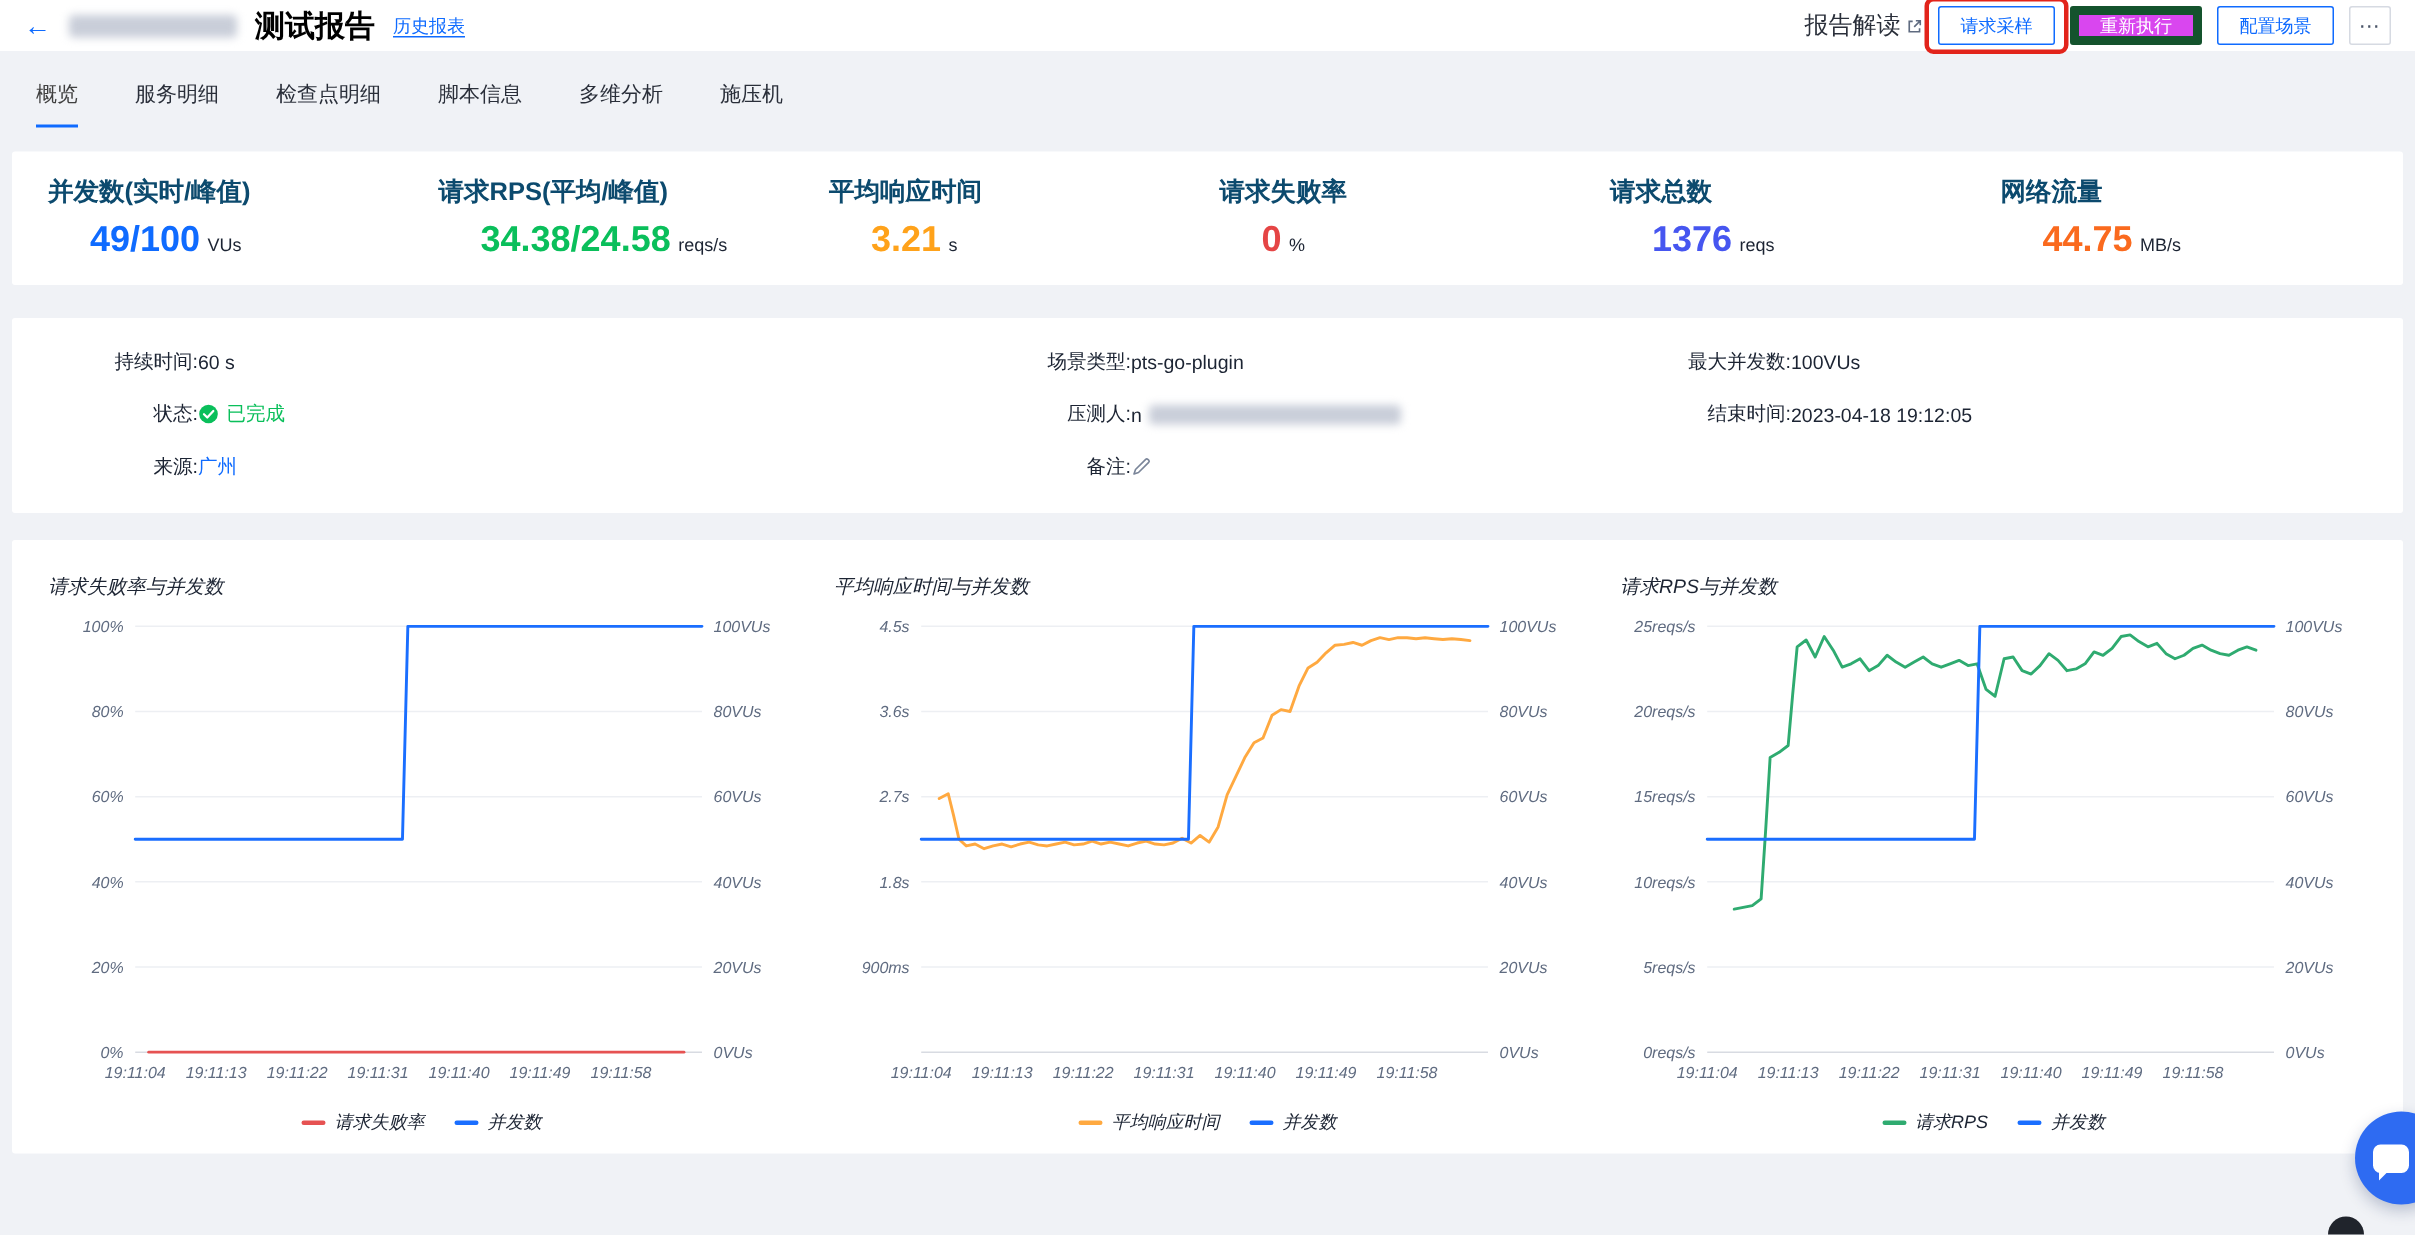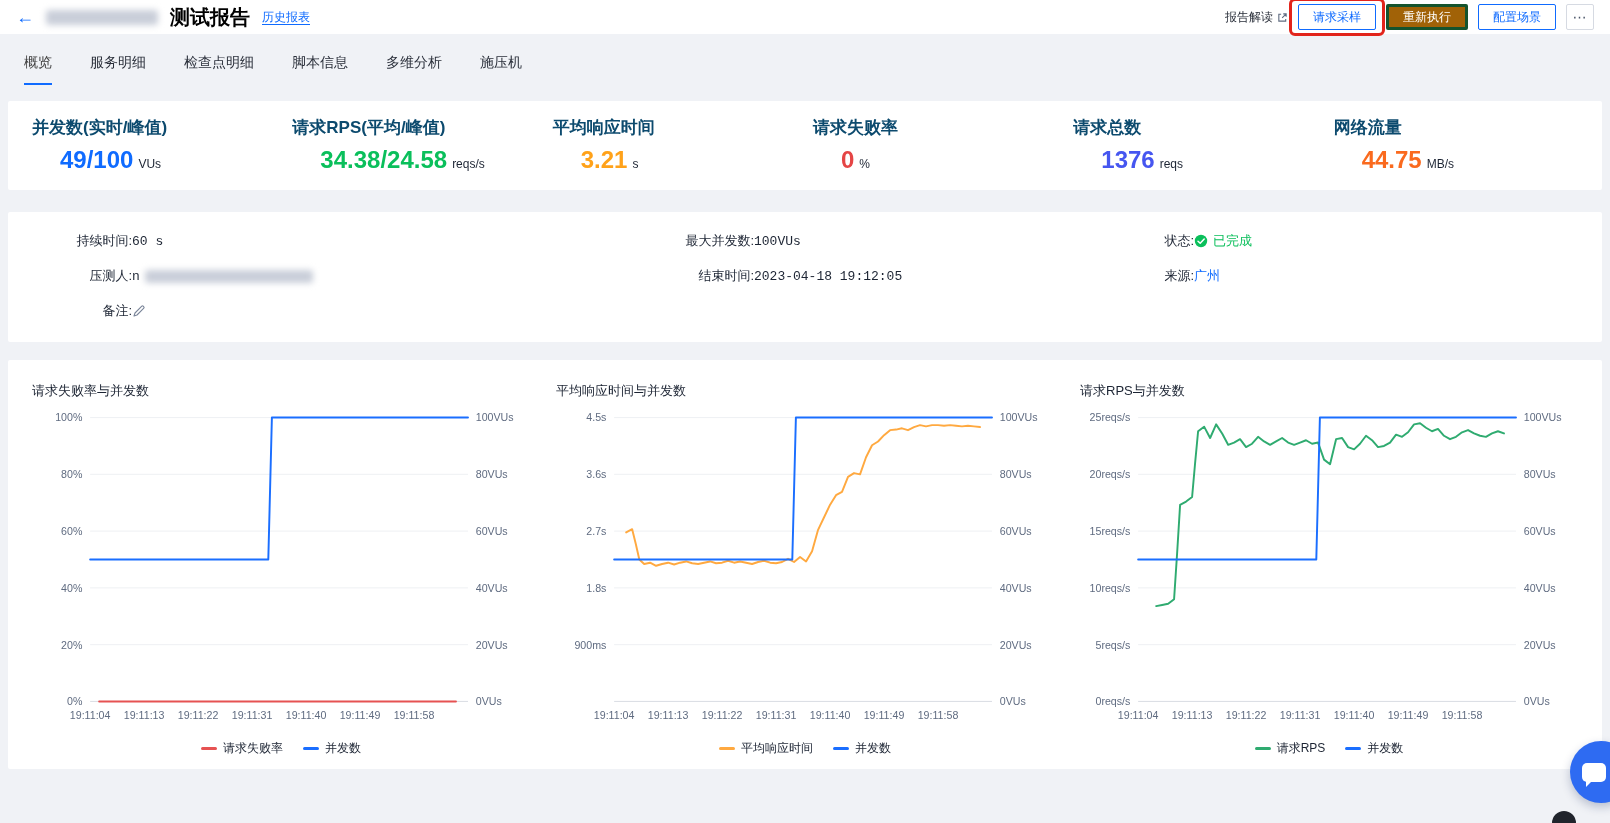--- a/index.html
+++ b/index.html
@@ -16,27 +16,27 @@
     height: 34px; background: #fff; display: flex; align-items: center;
     padding: 0 16px;
   }
   .topbar-left { display: flex; align-items: center; gap: 12px; }
   .back-arrow { color: #0f6bff; font-size: 18px; line-height: 1; cursor: pointer; }
   .blur-block { background: #c9ced9; filter: blur(3px); border-radius: 3px; }
   .blur-title { width: 112px; height: 15px; }
   .page-title { font-size: 20px; font-weight: bold; color: #000; }
   .history-link { font-size: 12px; color: #0f6bff; text-decoration: underline; text-underline-offset: 3px; cursor: pointer; }
   .topbar-right { margin-left: auto; display: flex; align-items: center; gap: 10px; }
-  .report-interpret { font-size: 12px; color: #2a2f3a; display: inline-flex; align-items: center; gap: 4px; cursor: pointer; }
+  .report-interpret { font-size: 16px; color: #2a2f3a; display: inline-flex; align-items: center; gap: 4px; cursor: pointer; }
   .btn {
     height: 26px; padding: 0 14px; font-size: 12px; border-radius: 2px;
     display: inline-flex; align-items: center; justify-content: center; cursor: pointer; white-space: nowrap;
   }
   .btn-outline-blue { background: #fff; border: 1px solid #0f6bff; color: #0f6bff; }
-  .btn-primary { background: #a16207; border: 3px solid #14532d; color: #fff; }
+  .btn-primary { background: #d946ef; border: 6px solid #14532d; color: #fff; }
   .btn-more { width: 28px; padding: 0; background: #fff; border: 1px solid #d6dae2; color: #4a5568; font-size: 14px; letter-spacing: 1px; }
   .sample-wrap { position: relative; display: inline-flex; }
   .red-annotation {
     position: absolute; left: -9px; right: -9px; top: -6px; bottom: -6px;
     border: 3px solid #e2241b; border-radius: 6px; pointer-events: none;
   }
   
   .tabs { display: flex; gap: 38px; padding: 20px 24px 0; }
   .tab { font-size: 14px; color: #2a2f3a; padding-bottom: 11px; cursor: pointer; border-bottom: 2px solid transparent; }
   .tab.active { color: #404040; border-bottom-color: #0f6bff; }
@@ -47,28 +47,28 @@
   .stat { flex: 1; padding-left: 8px; }
   .stat-label { font-size: 17px; font-weight: bold; color: #0c4a6e; }
   .stat-valuerow { margin-top: 7px; margin-left: 28px; }
   .stat-value { font-size: 24px; font-weight: bold; }
   .stat-unit { font-size: 12px; color: #1c2433; margin-left: 5px; }
   
   .info-card { margin-top: 22px; padding: 20px 16px 22px; }
   .info-grid { display: grid; grid-template-columns: 622px 440px 1fr; row-gap: 17px; font-size: 13px; }
   .info-cell { display: flex; align-items: center; padding-left: 8px; }
   .info-label { width: 100px; flex: none; color: #1c2433; text-align: right; }
-  .info-value { color: #1c2433; display: inline-flex; align-items: center; gap: 5px; font-family: Liberation Mono, monospace; }
+  .info-value { color: #1c2433; display: inline-flex; align-items: center; gap: 5px; }
   .link-blue { color: #0f6bff; cursor: pointer; }
   .status-done { color: #0abf5b; }
   .blur-tester { width: 168px; height: 13px; display: inline-block; vertical-align: middle; }
   .edit-pencil { cursor: pointer; display: inline-flex; }
   
   .charts-card { margin-top: 18px; padding: 22px 16px 12px; display: flex; gap: 10px; }
-  .chart { flex: 1; min-width: 0; padding: 0 8px; }
+  .chart { flex: 1; min-width: 0; padding: 0 8px; font-style: italic; }
   .chart-title { font-size: 13px; color: #1c2433; margin-bottom: 4px; }
   .chart-canvas svg { display: block; }
   .chart-legend { display: flex; justify-content: center; gap: 20px; font-size: 12px; color: #1c2433; margin-top: 2px; }
   .legend-item { display: inline-flex; align-items: center; cursor: pointer; }
   .legend-swatch { display: inline-block; width: 16px; height: 3px; border-radius: 2px; margin-right: 6px; }
   
   .fab {
     position: absolute; right: -22px; bottom: 20px; width: 62px; height: 62px;
     border-radius: 50%; background: #2e6bf2; box-shadow: 0 4px 10px rgba(20,40,90,.25);
     display: flex; align-items: center; justify-content: center; cursor: pointer;
@@ -144,20 +144,24 @@
     <div class="stat-label">网络流量</div>
     <div class="stat-valuerow"><span class="stat-value" style="color: rgb(250, 106, 30);">44.75</span><span class="stat-unit">MB/s</span></div>
   </div>
 </div>
 
 <div class="card info-card">
   <div class="info-grid">
     <div class="info-cell">
       <span class="info-label">持续时间:</span>
       <span class="info-value">60 s</span>
+    </div>
+    <div class="info-cell">
+      <span class="info-label">场景类型:</span>
+      <span class="info-value">pts-go-plugin</span>
     </div>
     <div class="info-cell">
       <span class="info-label">最大并发数:</span>
       <span class="info-value">100VUs</span>
     </div>
 
     <div class="info-cell">
       <span class="info-label">状态:</span>
       <span class="info-value status-done">
         <svg width="14" height="14" viewBox="0 0 14 14">

